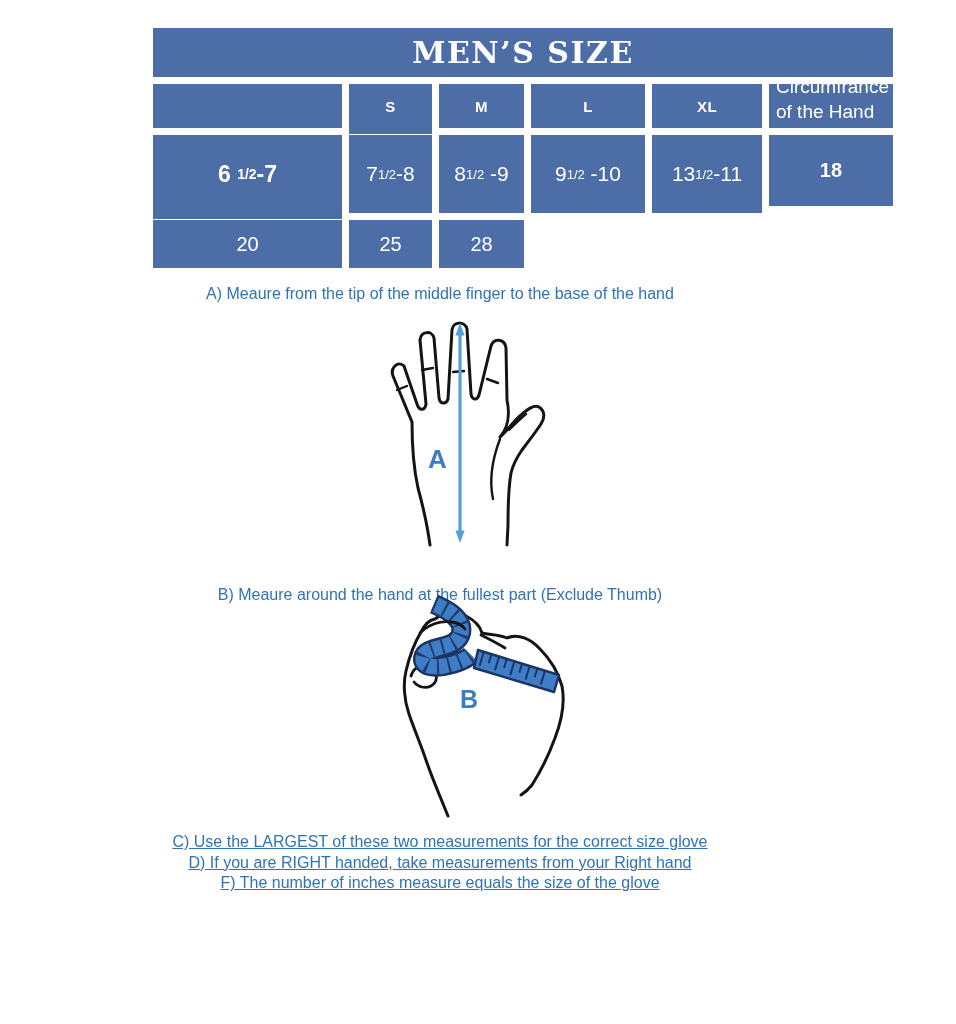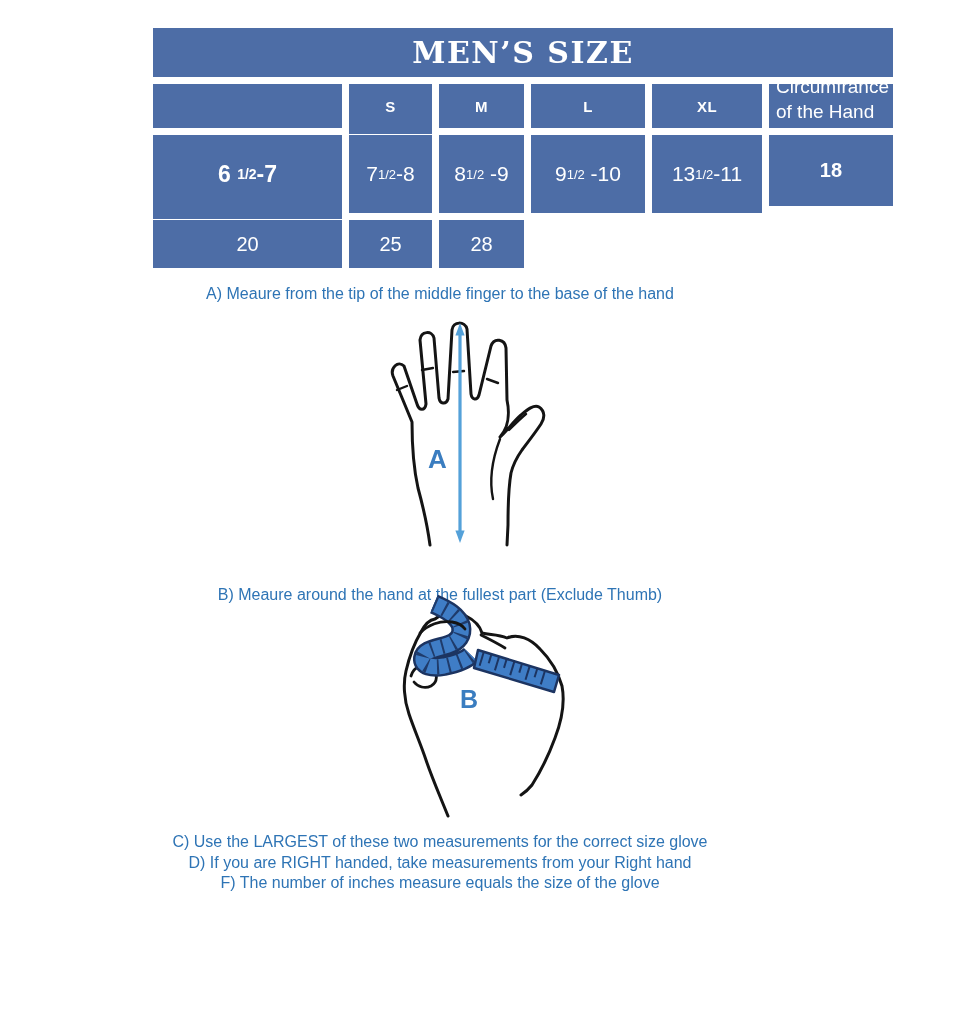--- a/index.html
+++ b/index.html
@@ -49,21 +49,21 @@
 
   
   .note, .notes-block {
     position: absolute; left: 0; width: 880px;
     text-align: center;
     color: #2e74b5;
     font-size: 16px;
   }
   .line-a { top: 285px; }
   .line-b { top: 558px; margin-top: 28px; }
-  .notes-block { top: 832px; line-height: 20.7px; }
+  .notes-block { top: 832px; line-height: 20.7px; text-decoration: underline; }
 
   
   .hand-svg { position: absolute; left: 360px; top: 310px; }
   .fist-svg { position: absolute; left: 378px; top: 588px; }
   .diag-label { font-family: "Liberation Sans", sans-serif; font-weight: 700; fill: #3a7dc0; }
 </style>
 </head>
 <body>
 
 <div class="page">

